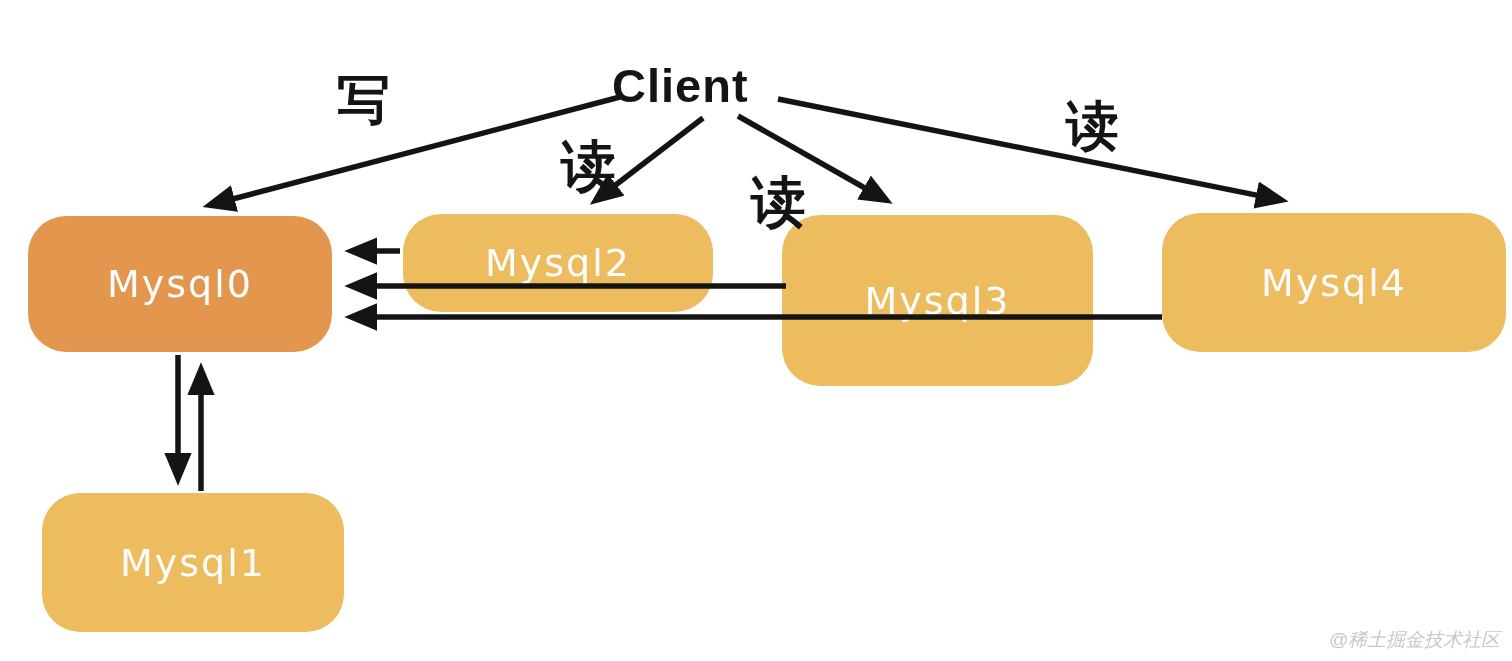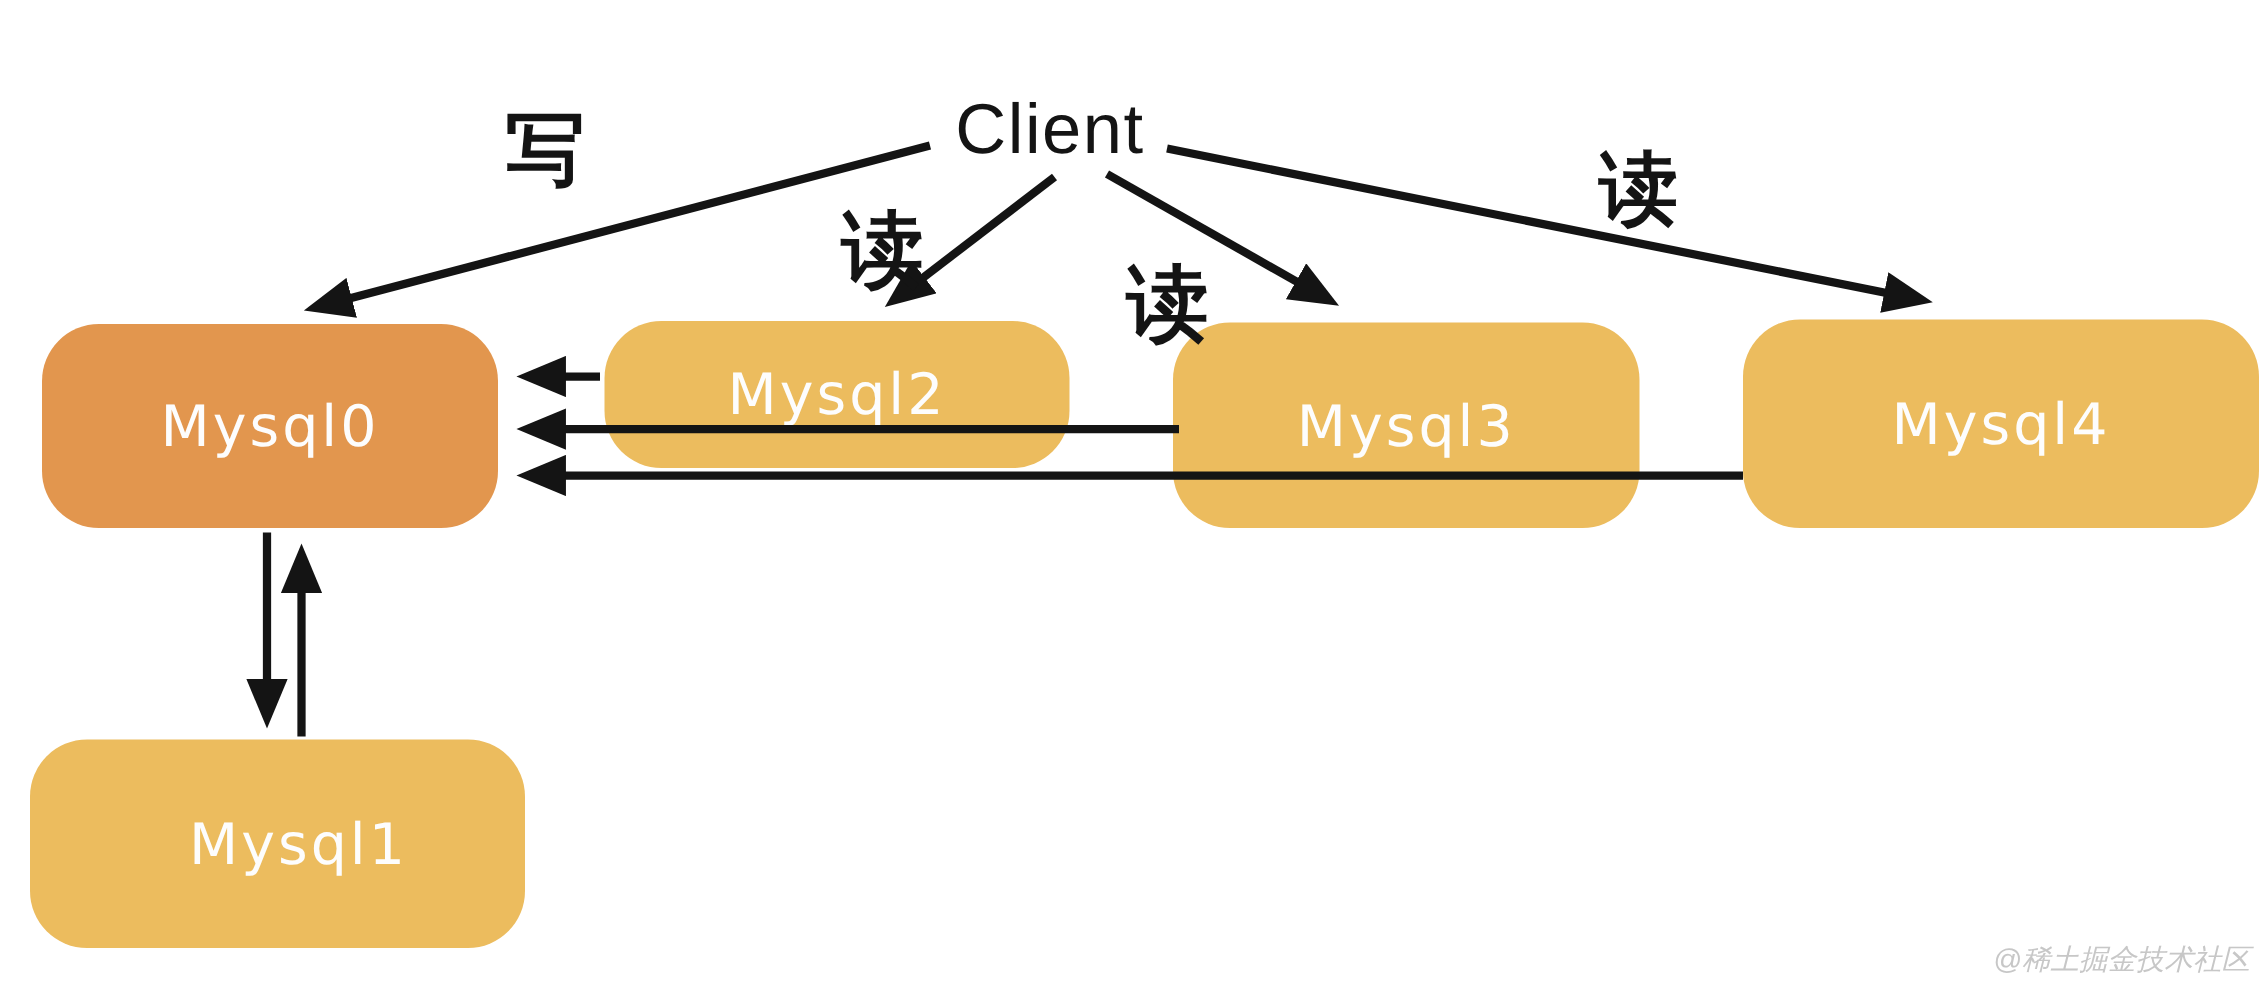--- a/index.html
+++ b/index.html
@@ -30,37 +30,36 @@
     font-size: 38px;
     font-weight: 400;
     letter-spacing: 2px;
     user-select: none;
   }
   .node.master  { background: var(--master_fill, #e2964e); }
   .node.replica { background: var(--replica_fill, #ecbc5e); }
 
   #node-mysql0 { left: 28px;   top: 216px; width: 304px; height: 136px; }
   #node-mysql2 { left: 403px;  top: 214px; width: 310px; height: 98px; }
-  #node-mysql3 { left: 782px;  top: 215px; width: 311px; height: 137px; }
+  #node-mysql3 { left: 782px;  top: 215px; width: 311px; height: 171px; }
   #node-mysql4 { left: 1162px; top: 213px; width: 344px; height: 139px; }
-  #node-mysql1 { left: 20px;   top: 493px; width: 302px; height: 139px; padding-left: 28px; }
+  #node-mysql1 { left: 42px;   top: 493px; width: 302px; height: 139px; }
 
   
   .float-label {
     position: absolute;
     z-index: 6;
     color: #141414;
     user-select: none;
     white-space: nowrap;
   }
   .client-title {
     left: 612px; top: 58px; width: 176px;
-    text-align: center;
     font-size: 47px;
-    font-weight: 400;
+    font-weight: 700;
     letter-spacing: 1px;
   }
   .cjk {
     font-weight: 700;
     font-family: "DejaVu Sans", sans-serif;
   }
   .label-write { left: 337px;  top: 65px;  font-size: 53px; }
   .label-read1 { left: 561px;  top: 130px; font-size: 55px; }
   .label-read2 { left: 751px;  top: 166px; font-size: 55px; }
   .label-read3 { left: 1066px; top: 91px;  font-size: 53px; }

